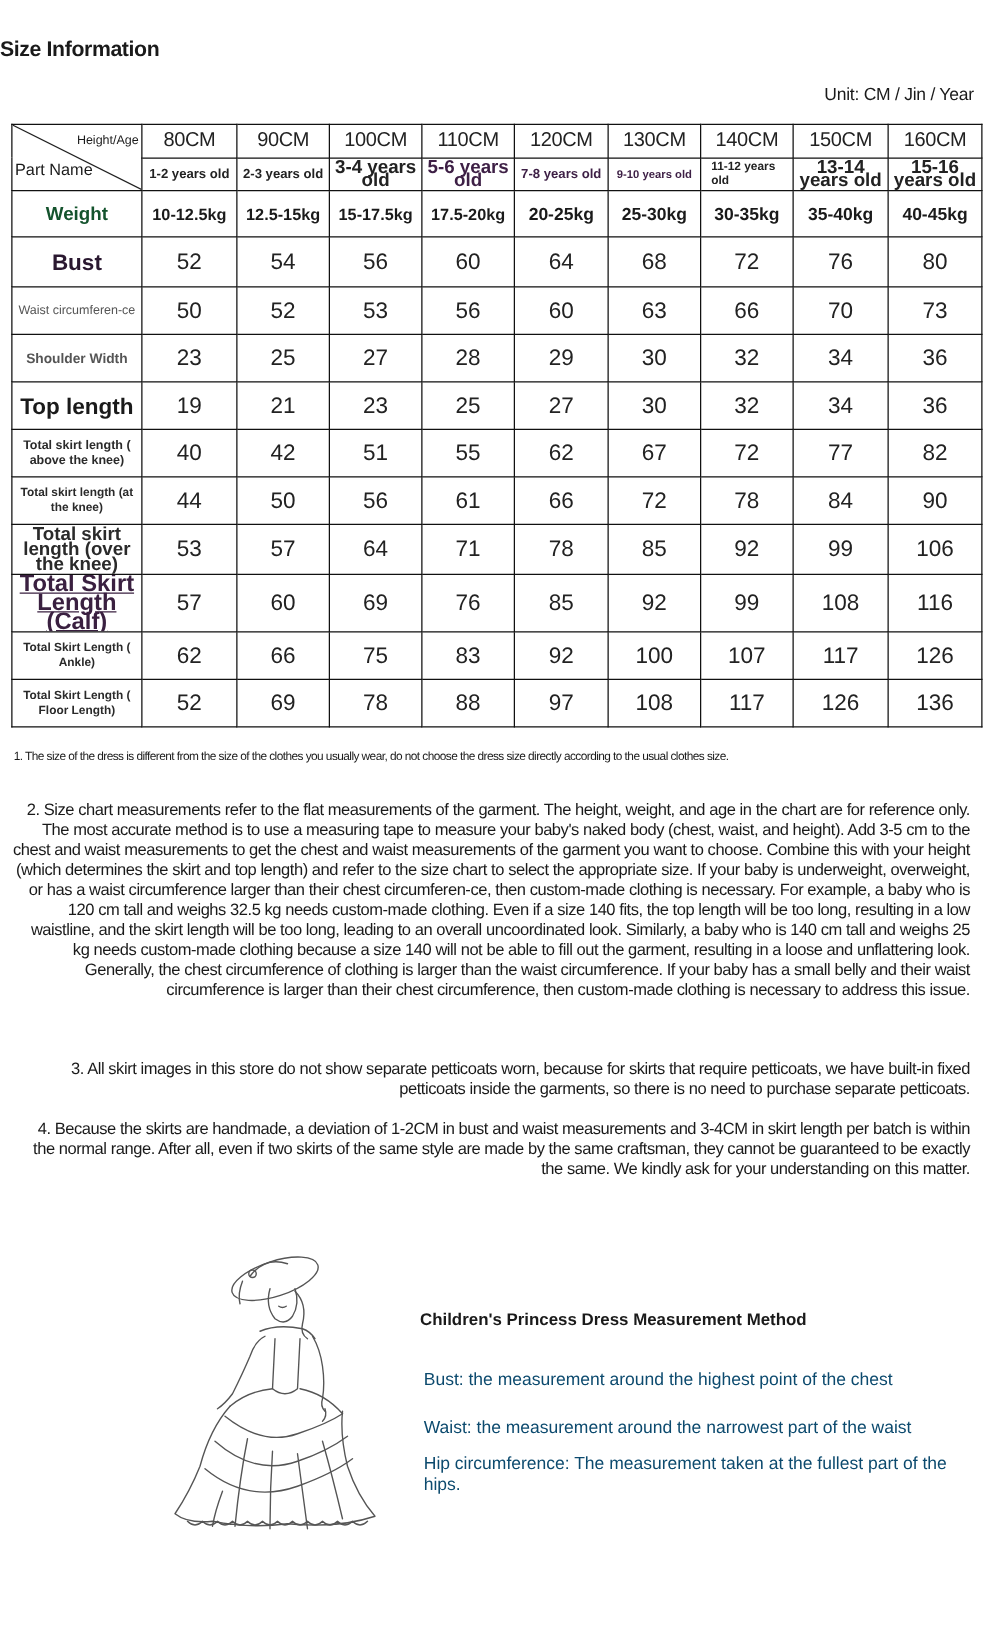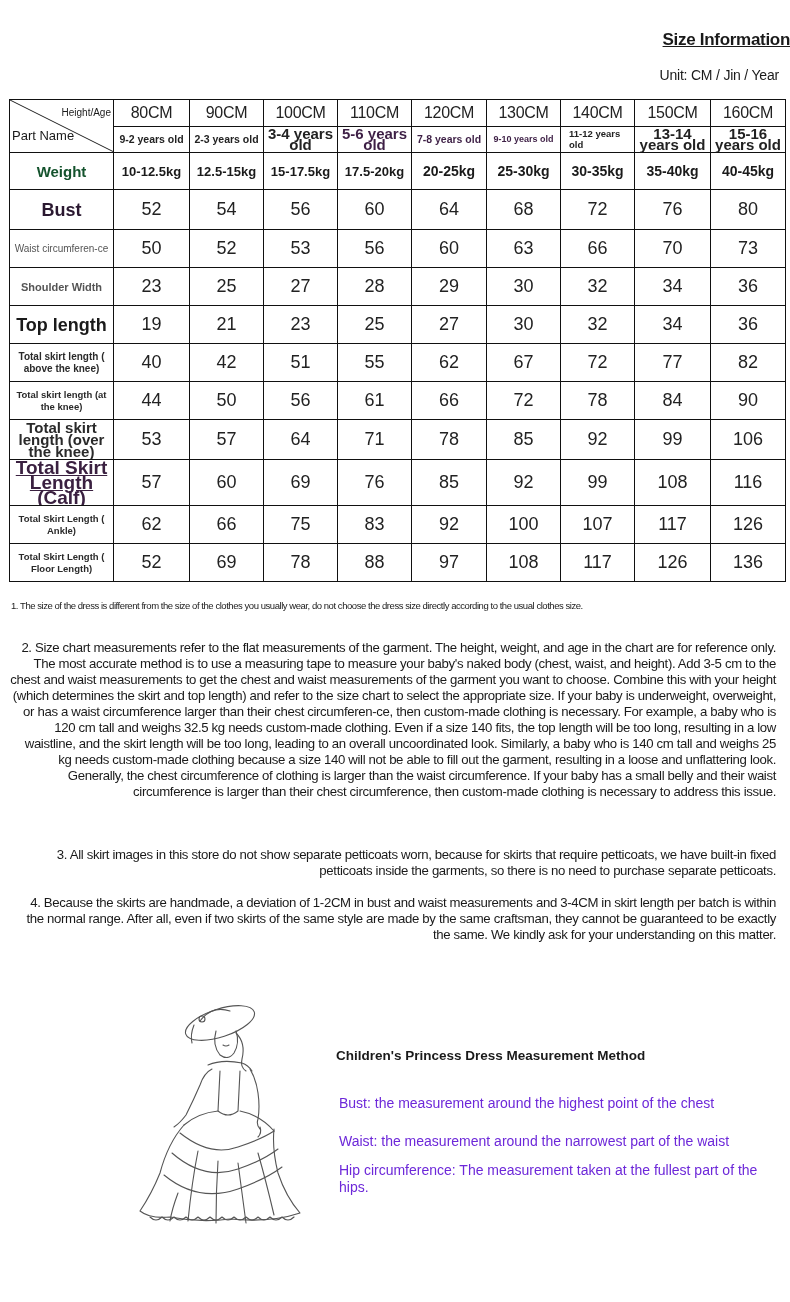--- a/index.html
+++ b/index.html
@@ -8,26 +8,25 @@
       width: 790px;
       height: 1302px;
       position: relative;
       font-family: "Liberation Sans", sans-serif;
       color: #1a1a1a;
       overflow: hidden;
     }
     .title {
       position: absolute;
       top: 30px; left: 0; width: 790px;
-      text-align: right;
+      text-align: left;
       font-size: 17px;
       font-weight: bold;
       color: #1a1a1a;
       letter-spacing: -0.3px;
-      text-decoration: underline;
     }
     .unit {
       position: absolute;
       top: 67px; right: 11px;
       font-size: 14px;
       color: #1a1a1a;
       letter-spacing: -0.2px;
     }
     table.size-table {
       position: absolute;
@@ -96,21 +95,21 @@
       width: 195px; height: 250px;
     }
     .method {
       position: absolute;
       left: 336px; top: 1048px;
       font-size: 13.5px; font-weight: bold; color: #1a1a1a;
     }
     .def {
       position: absolute;
       left: 339px;
-      font-size: 14px; color: #6d28d9;
+      font-size: 14px; color: #0c4a6e;
       line-height: 17px;
     }
     .d1 { top: 1095px; }
     .d2 { top: 1133px; }
     .d3 { top: 1162px; width: 420px; }
   </style>
 </head>
 <body>
 
 <div class="title">Size Information</div>
@@ -144,21 +143,21 @@
     <td class="h-cm">90CM</td>
     <td class="h-cm">100CM</td>
     <td class="h-cm">110CM</td>
     <td class="h-cm">120CM</td>
     <td class="h-cm">130CM</td>
     <td class="h-cm">140CM</td>
     <td class="h-cm">150CM</td>
     <td class="h-cm">160CM</td>
   </tr>
   <tr>
-    <td class="h-age">9-2 years old</td>
+    <td class="h-age">1-2 years old</td>
     <td class="h-age">2-3 years old</td>
     <td class="h-age small">3-4 years old</td>
     <td class="h-age purple small">5-6 years old</td>
     <td class="h-age purple">7-8 years old</td>
     <td class="h-age purple small" style="font-size:9px">9-10 years old</td>
     <td class="h-age small" style="text-align:left;padding-left:8px;font-size:9.5px">11-12 years old</td>
     <td class="h-age small">13-14 years old</td>
     <td class="h-age small">15-16 years old</td>
   </tr>
   <tr>

